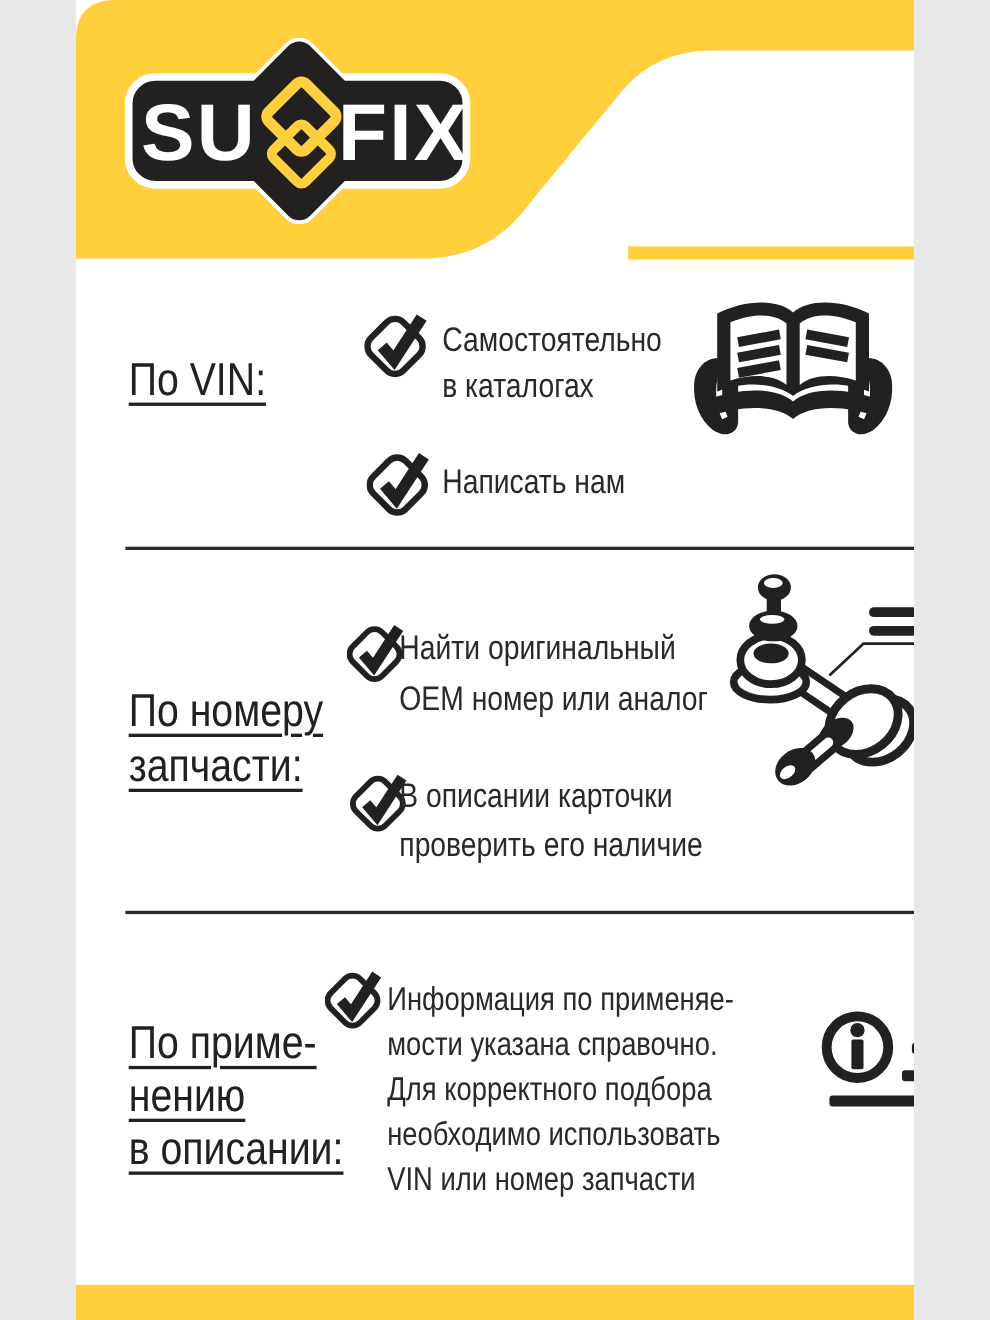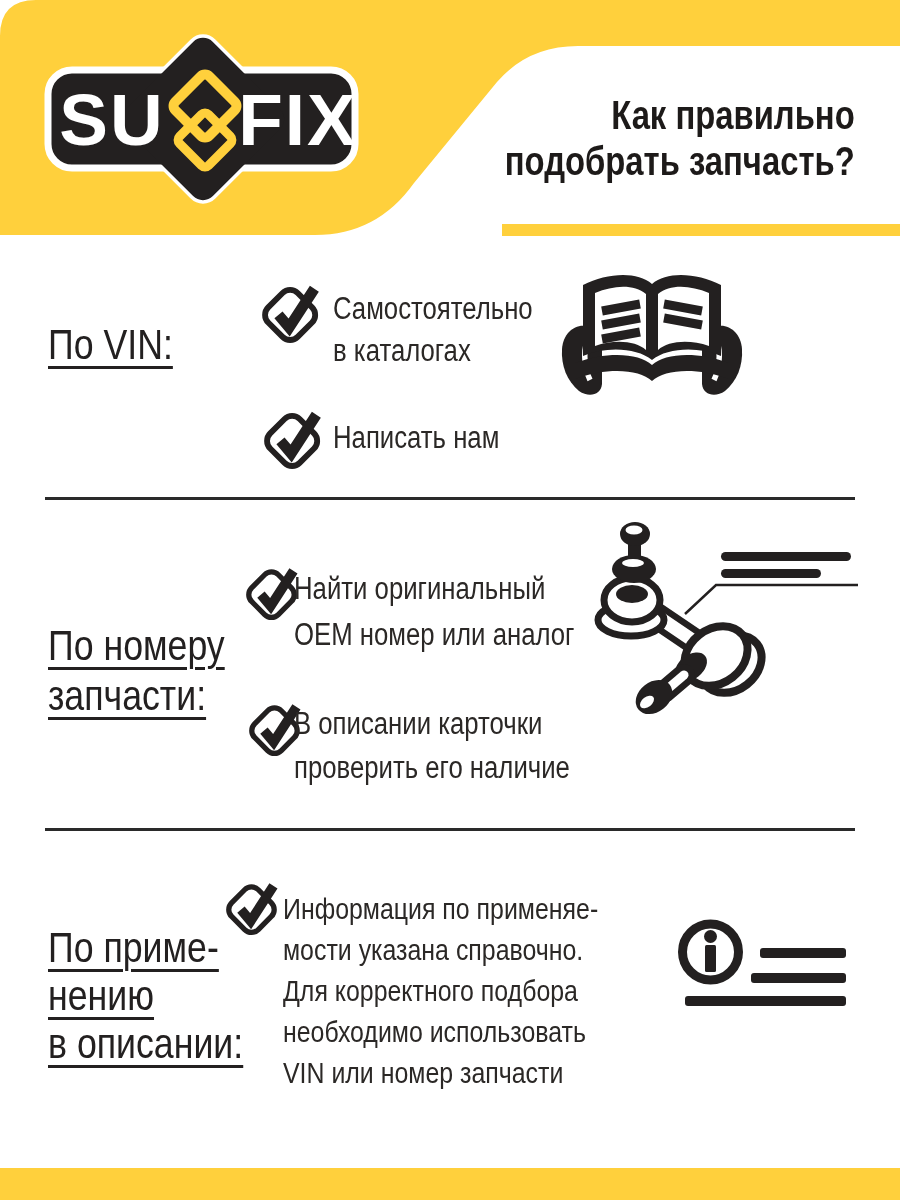--- a/index.html
+++ b/index.html
@@ -4,21 +4,21 @@
 <style>
   :root{
     --yellow:#FFD03C;
     --ink:#232020;
     --text:#2B2826;
     --divider:#2a2a2a;
   }
   *{box-sizing:border-box}
   body{margin:0;background:#e8e8e8}
   .canvas{
-    position:relative;width:900px;height:1200px;margin:0 auto;
+    position:relative;width:762px;height:1200px;margin:0 auto;
     background:#fff;overflow:hidden;
     font-family:"Liberation Sans","DejaVu Sans",sans-serif;
   }
   .abs{position:absolute}
   svg{display:block}
   .heading{
     font-size:42px;color:var(--ink);line-height:50px;
     text-decoration:underline;text-underline-offset:7px;text-decoration-thickness:3px;
     transform:scaleX(0.85);transform-origin:0 0;white-space:nowrap;
   }
@@ -65,24 +65,20 @@
       <rect x="-61.5" y="-61.5" width="123" height="123" rx="14" transform="translate(173 114) rotate(45)" class="ink-f wh-s" stroke-width="7"></rect>
       <rect x="18" y="65" width="307" height="98" rx="24" class="ink-f wh-s" stroke-width="7"></rect>
       <rect x="-61.5" y="-61.5" width="123" height="123" rx="14" transform="translate(173 114) rotate(45)" class="ink-f"></rect>
       <rect x="-24" y="-24" width="48" height="48" rx="6" transform="translate(175 101) rotate(45)" fill="none" class="y-s" stroke-width="10"></rect>
       <rect x="-20.5" y="-20.5" width="41" height="41" rx="5" transform="translate(175 135) rotate(45)" fill="none" class="y-s" stroke-width="9"></rect>
     </g>
     <text x="82" y="140" text-anchor="middle" fill="#fff" class="logo-text">SU</text>
     <text x="268" y="140" text-anchor="middle" fill="#fff" class="logo-text">FIX</text>
   </svg>
 
-  <div class="abs" style="right:45px;top:92px">
-    <div class="title">Как правильно</div>
-    <div class="title">подобрать запчасть?</div>
-  </div>
   <div class="ybar" style="left:502px;top:224px;width:398px;height:12px"></div>
 
   <section>
     <div class="abs heading" style="left:48px;top:320px">По VIN:</div>
 
     <svg class="abs" style="left:262px;top:280px" width="64" height="64" viewBox="0 0 66 66">
         <use href="#check"></use>
       </svg>
     <div class="abs item-text lh42" style="left:333px;top:288px">
       <div>Самостоятельно</div>

